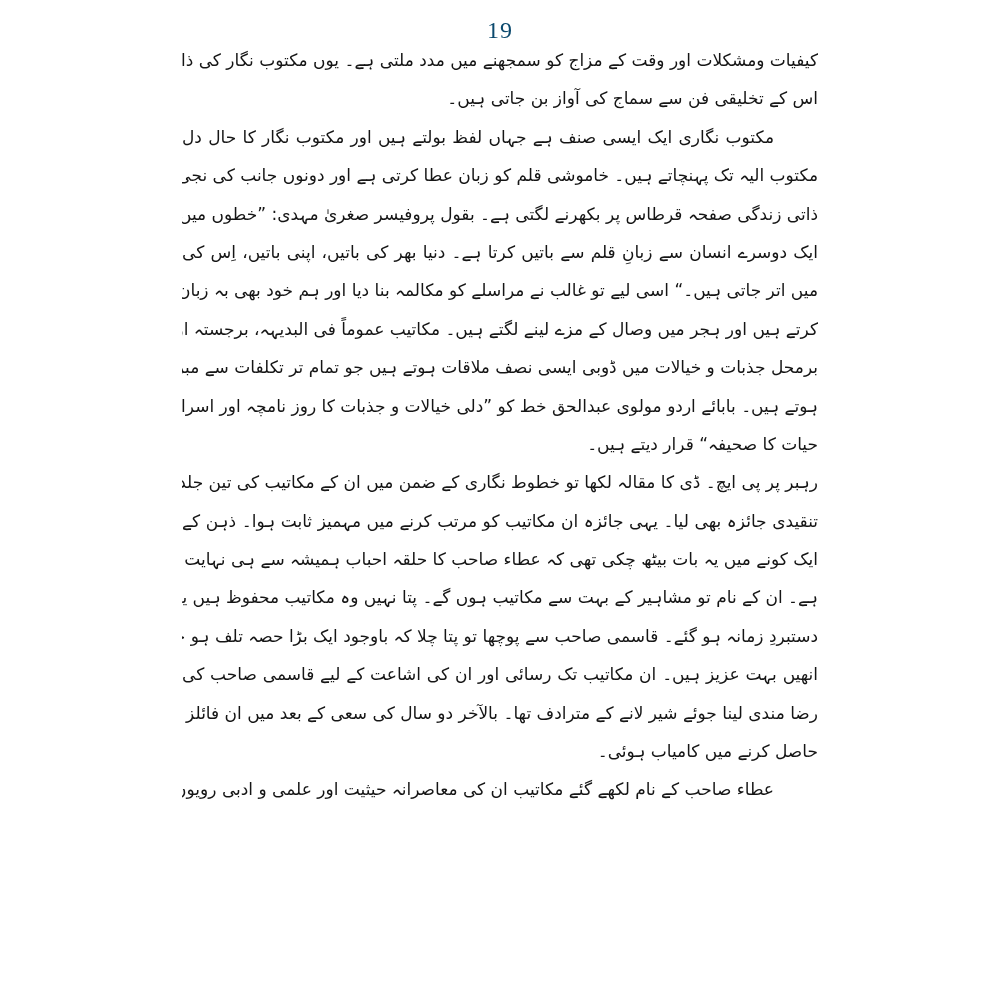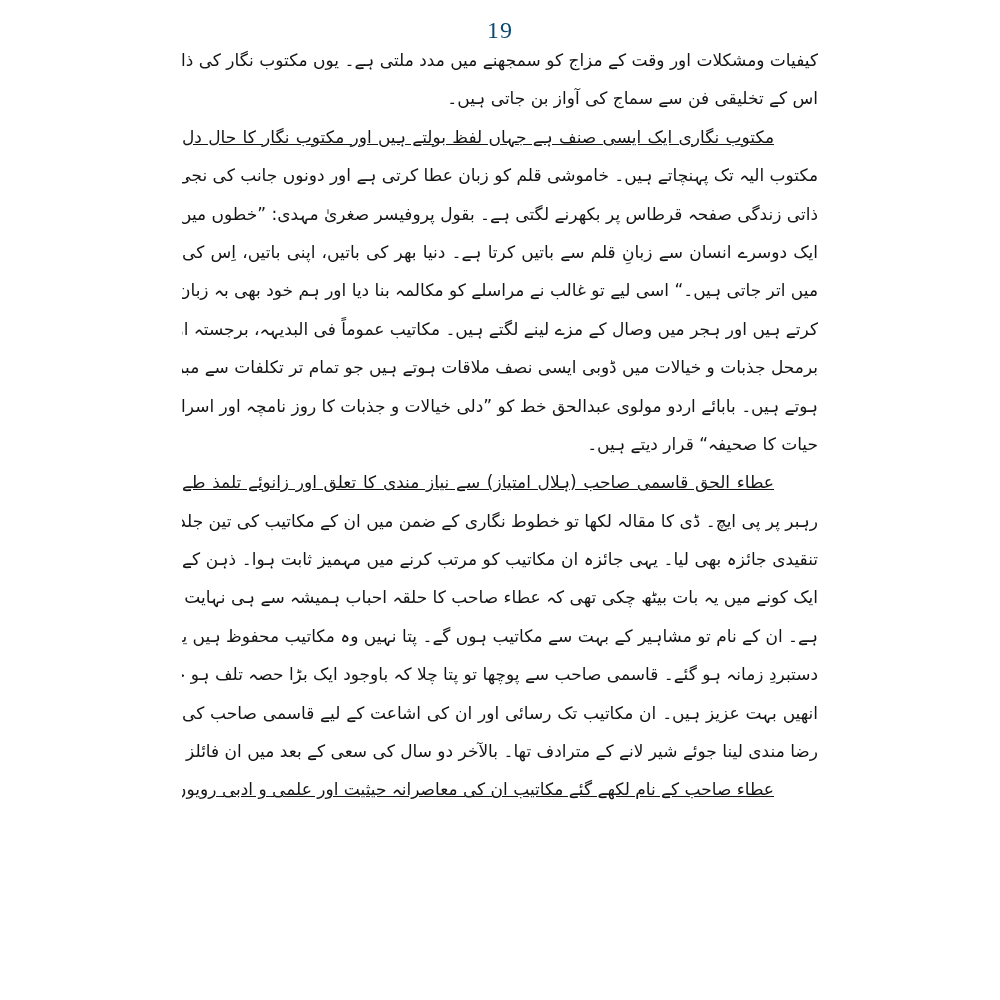--- a/index.html
+++ b/index.html
@@ -46,21 +46,20 @@
     white-space: nowrap;
     overflow: hidden;
     text-align: justify;
     text-align-last: justify;
   }
   .line.para-end {
     text-align-last: right;
   }
   .line.indent {
     padding-right: 44px;
-    text-decoration: underline;
   }
 </style>
 </head>
 <body>
 
 <div class="page">
   <div class="page-number">19</div>
   <div class="text-block" dir="rtl">
       <div class="paragraph">
         <div class="line">کیفیات ومشکلات اور وقت کے مزاج کو سمجھنے میں مدد ملتی ہے۔ یوں مکتوب نگار کی ذاتی آواز</div>
@@ -71,26 +70,26 @@
         <div class="line">مکتوب الیہ تک پہنچاتے ہیں۔ خاموشی قلم کو زبان عطا کرتی ہے اور دونوں جانب کی نجی اور</div>
         <div class="line">ذاتی زندگی صفحہ قرطاس پر بکھرنے لگتی ہے۔ بقول پروفیسر صغریٰ مہدی: ”خطوں میں انسان</div>
         <div class="line">ایک دوسرے انسان سے زبانِ قلم سے باتیں کرتا ہے۔ دنیا بھر کی باتیں، اپنی باتیں، اِس کی</div>
         <div class="line">میں اتر جاتی ہیں۔“ اسی لیے تو غالب نے مراسلے کو مکالمہ بنا دیا اور ہم خود بھی بہ زبان قلم باتیں</div>
         <div class="line">کرتے ہیں اور ہجر میں وصال کے مزے لینے لگتے ہیں۔ مکاتیب عموماً فی البدیہہ، برجستہ اور</div>
         <div class="line">برمحل جذبات و خیالات میں ڈوبی ایسی نصف ملاقات ہوتے ہیں جو تمام تر تکلفات سے مبرا</div>
         <div class="line">ہوتے ہیں۔ بابائے اردو مولوی عبدالحق خط کو ”دلی خیالات و جذبات کا روز نامچہ اور اسرارِ</div>
         <div class="line para-end">حیات کا صحیفہ“ قرار دیتے ہیں۔</div>
       </div>
       <div class="paragraph">
-        <div class="line indent">عطاء الحق قاسمی صاحب (ہلال امتیاز) سے نیاز مندی کا تعلق اور زانوئے تلمذ طے</div>
         <div class="line">رہبر پر پی ایچ۔ ڈی کا مقالہ لکھا تو خطوط نگاری کے ضمن میں ان کے مکاتیب کی تین جلدوں کا</div>
         <div class="line">تنقیدی جائزہ بھی لیا۔ یہی جائزہ ان مکاتیب کو مرتب کرنے میں مہمیز ثابت ہوا۔ ذہن کے</div>
         <div class="line">ایک کونے میں یہ بات بیٹھ چکی تھی کہ عطاء صاحب کا حلقہ احباب ہمیشہ سے ہی نہایت وسیع رہا</div>
         <div class="line">ہے۔ ان کے نام تو مشاہیر کے بہت سے مکاتیب ہوں گے۔ پتا نہیں وہ مکاتیب محفوظ ہیں یا</div>
         <div class="line">دستبردِ زمانہ ہو گئے۔ قاسمی صاحب سے پوچھا تو پتا چلا کہ باوجود ایک بڑا حصہ تلف ہو جانے</div>
         <div class="line">انھیں بہت عزیز ہیں۔ ان مکاتیب تک رسائی اور ان کی اشاعت کے لیے قاسمی صاحب کی</div>
         <div class="line">رضا مندی لینا جوئے شیر لانے کے مترادف تھا۔ بالآخر دو سال کی سعی کے بعد میں ان فائلز کو</div>
+        <div class="line para-end">حاصل کرنے میں کامیاب ہوئی۔</div>
       </div>
       <div class="paragraph">
         <div class="line indent">عطاء صاحب کے نام لکھے گئے مکاتیب ان کی معاصرانہ حیثیت اور علمی و ادبی رویوں</div>
       </div>
     </div>
 </div>
 
 </body></html>

